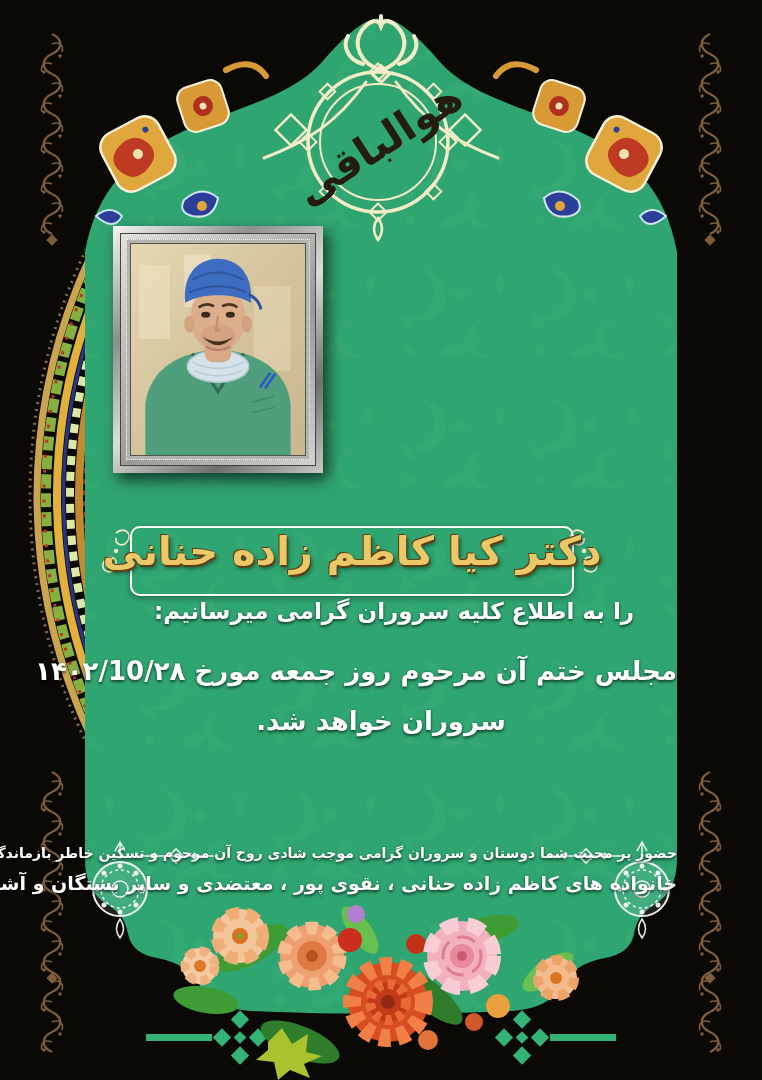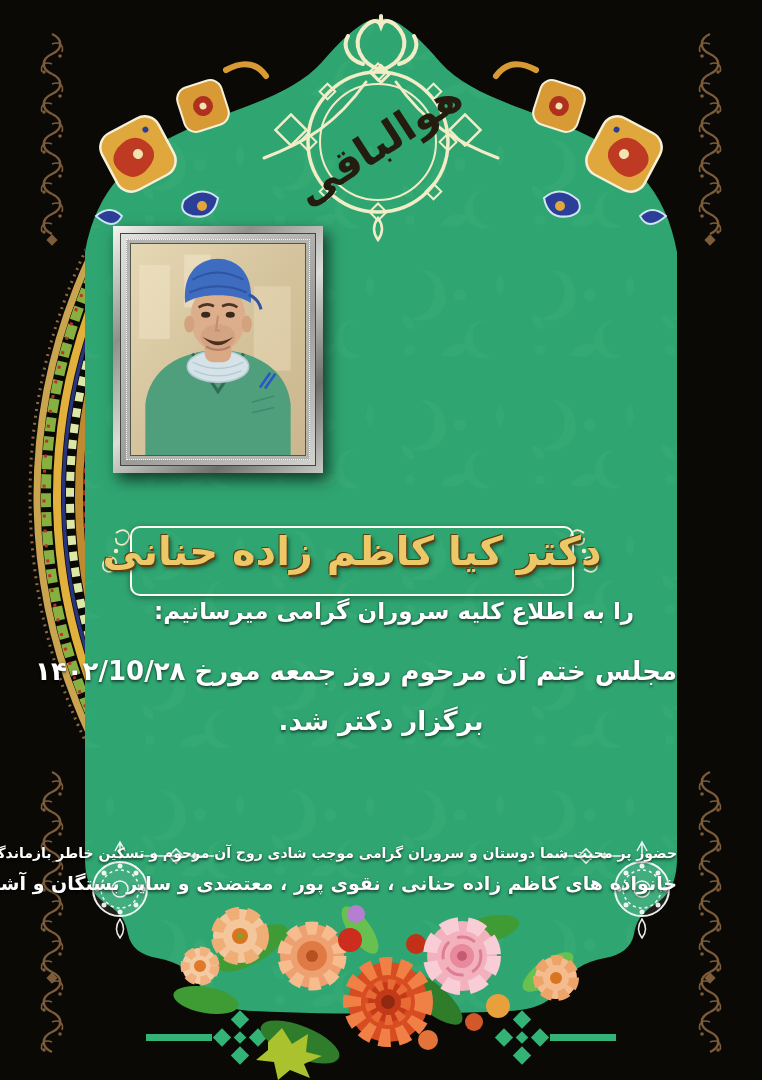--- a/index.html
+++ b/index.html
@@ -370,19 +370,19 @@
 
 
   <div class="namebox">
     <span>دکتر کیا کاظم زاده حنانی</span>
   </div>
 
   <div class="txt afterName">را به اطلاع کلیه سروران گرامی میرسانیم:</div>
 
   <div class="txt details">
     <div>مجلس ختم آن مرحوم روز جمعه مورخ ۱۴۰۲/10/۲۸</div>
-    <div>برگزار دکتر شد.</div>
+    <div>سروران خواهد شد.</div>
   </div>
 
   <div class="txt appreciation">حضور پر محبت شما دوستان و سروران گرامی موجب شادی روح آن مرحوم و تسکین خاطر بازماندگان خواهد بود.</div>
   <div class="txt families">خانواده های کاظم زاده حنانی ، نقوی پور ، معتضدی و سایر بستگان و آشنایان</div>
 
 </div>
 
 </body></html>

